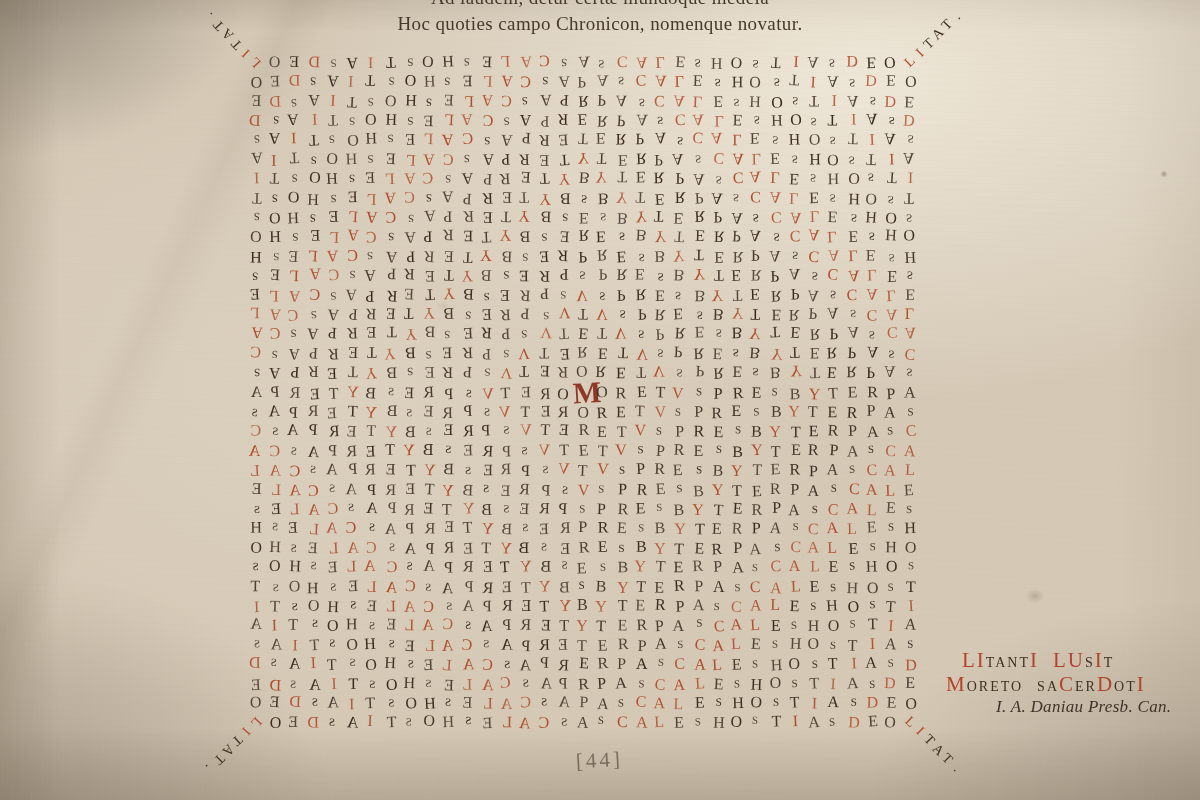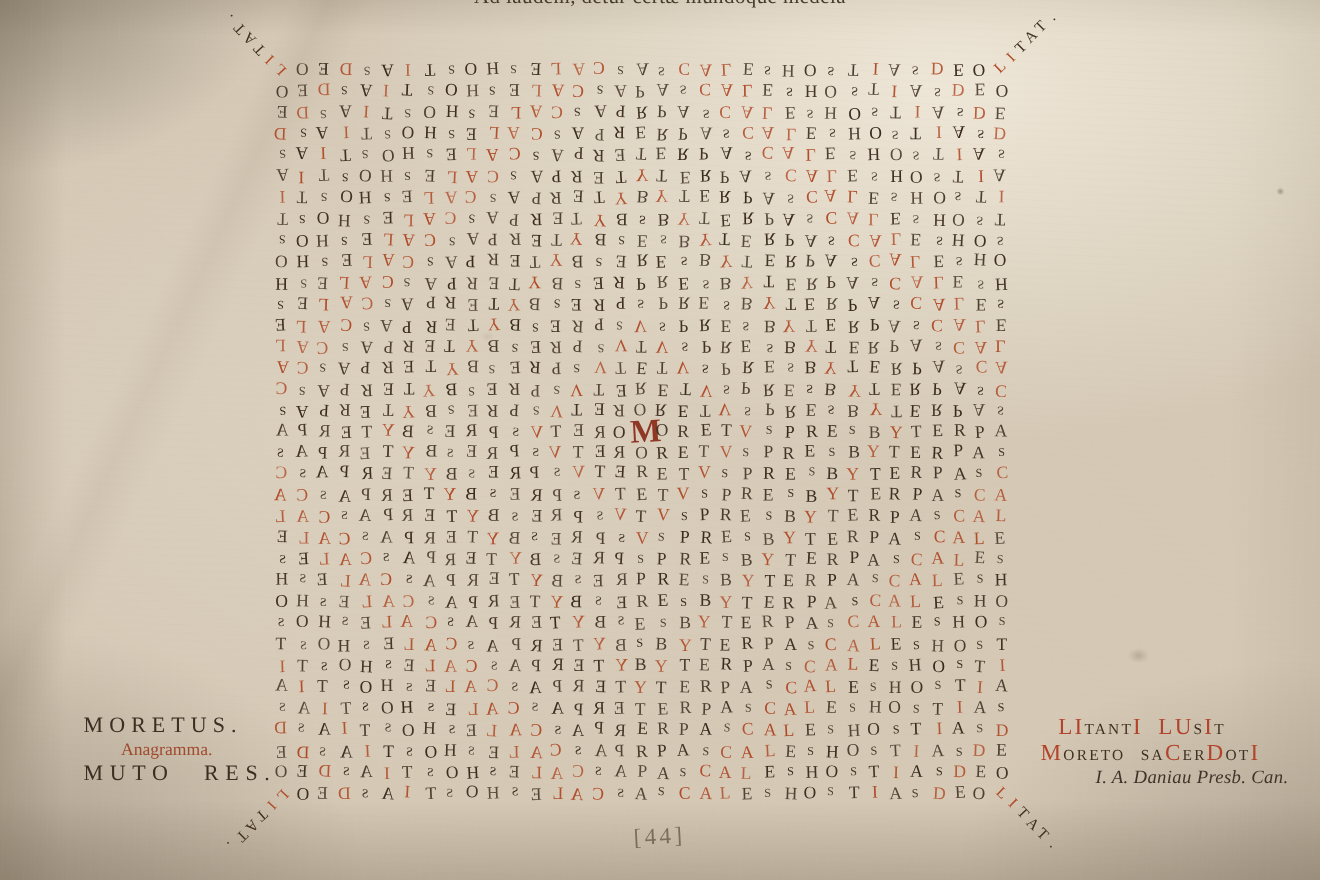--- a/index.html
+++ b/index.html
@@ -60,20 +60,21 @@
   #pagemark{position:absolute;left:576px;top:748px;font-size:21px;letter-spacing:3px;
             color:rgba(110,95,80,0.85);transform:rotate(-3deg);}
 </style>
 </head>
 <body>
 
 <div id="scene">
   <div id="paper"></div>
 
   <div id="cap1" class="topcap">Ad laudem, detur certæ mundoque medela</div>
+  <div id="cap2" class="topcap">Hoc quoties campo Chronicon, nomenque novatur.</div>
 
   <div id="maze">
       <span class="cell" style="left: 265px; top: 52.7px; transform: translate(-0.307501px, -0.389575px) scale(-1, -1) rotate(1.40949deg); opacity: 0.79;">O</span>
       <span class="cell" style="left: 284.25px; top: 52.7px; transform: translate(0.147834px, -0.694135px) scale(-1, -1) rotate(1.49909deg); opacity: 0.99;">E</span>
       <span class="cell red" style="left: 303.5px; top: 52.7px; transform: translate(0.478297px, -0.46311px) scale(-1, -1) rotate(1.09642deg); opacity: 0.9;">D</span>
       <span class="cell sm" style="left: 322.75px; top: 52.7px; transform: translate(0.574129px, 0.741793px) scale(-1, -1) rotate(-2.42278deg); opacity: 0.78;">S</span>
       <span class="cell" style="left: 342px; top: 52.7px; transform: translate(0.212879px, 0.829032px) scale(-1, -1) rotate(-1.34946deg); opacity: 1;">A</span>
       <span class="cell red" style="left: 361.25px; top: 52.7px; transform: translate(-0.262495px, 0.528493px) scale(-1, -1) rotate(-0.545597deg); opacity: 0.79;">I</span>
       <span class="cell" style="left: 380.5px; top: 52.7px; transform: translate(-0.127563px, 0.333113px) scale(-1, -1) rotate(-2.7699deg); opacity: 0.99;">T</span>
       <span class="cell sm" style="left: 399.75px; top: 52.7px; transform: translate(0.396988px, -0.250956px) scale(-1, -1) rotate(-2.48888deg); opacity: 0.9;">S</span>
@@ -1309,25 +1310,20 @@
       <span class="cwg" style="left: 209.55px; top: 750px; transform: rotate(135.102deg);">T</span>
       <span class="cwg" style="left: 200.25px; top: 759.3px; transform: rotate(137.044deg);">.</span>
       <span class="cwg red" style="left: 246.75px; top: 53.2px; transform: rotate(-133.055deg);">L</span>
       <span class="cwg red" style="left: 237.45px; top: 43.9px; transform: rotate(-136.949deg);">I</span>
       <span class="cwg" style="left: 228.15px; top: 34.6px; transform: rotate(-132.836deg);">T</span>
       <span class="cwg" style="left: 218.85px; top: 25.3px; transform: rotate(-136.922deg);">A</span>
       <span class="cwg" style="left: 209.55px; top: 16px; transform: rotate(-132.988deg);">T</span>
       <span class="cwg" style="left: 200.25px; top: 6.7px; transform: rotate(-135.775deg);">.</span>
     </div>
 
-  <div id="leftblock">
-    <div id="lb-title">MORETUS.</div>
-    <div id="lb-label">Anagramma.</div>
-    <div id="lb-anagram">MUTO RES.</div>
-  </div>
 
   <div id="rightblock">
     <div id="rb-line2" class="chrono"><span class="bigred">LI</span><span class="smblk">TANT</span><span class="bigred">I</span><span class="gap"></span><span class="bigred">LU</span><span class="smblk">S</span><span class="bigred">I</span><span class="smblk">T</span></div>
     <div id="rb-line1" class="chrono"><span class="bigred">M</span><span class="smblk">ORETO</span><span class="gap"></span><span class="smblk">SA</span><span class="bigred">C</span><span class="smblk">ER</span><span class="bigred">D</span><span class="smblk">OT</span><span class="bigred">I</span></div>
     <div id="rb-attrib">I. A. Daniau Presb. Can.</div>
   </div>
 
   <div id="pagemark">[44]</div>
 </div>
 

